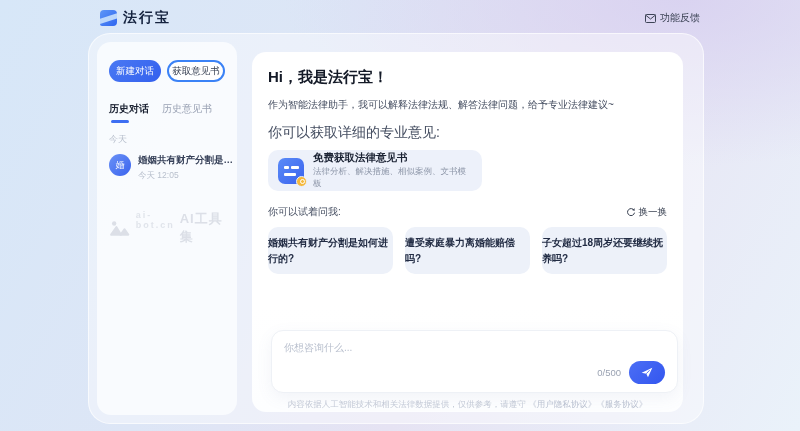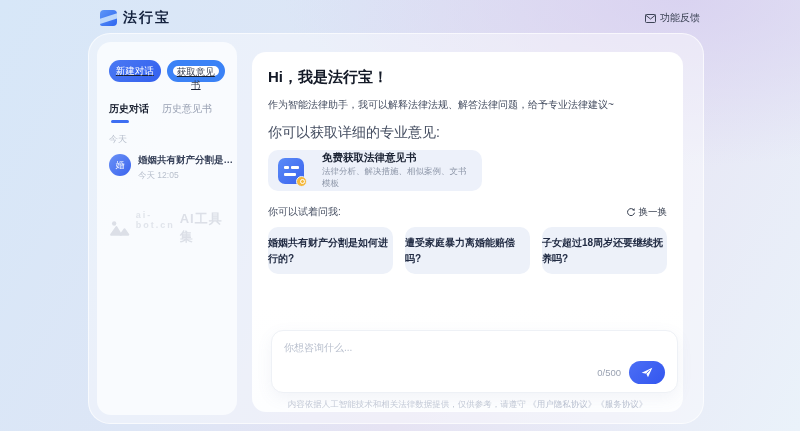--- a/index.html
+++ b/index.html
@@ -23,25 +23,25 @@
   .feedback { right:100px; top:11px; display:flex; align-items:center; gap:4px;
     font-size:10px; color:#3d4456; cursor:pointer; }
 
   
   .shell { left:88px; top:33px; width:616px; height:391px; border-radius:22px;
     background:rgba(255,255,255,.42); border:1px solid rgba(255,255,255,.65); }
 
   
   .sidebar { left:97px; top:42px; width:140px; height:373px; border-radius:14px;
     background:rgba(253,254,255,.78); padding:12px; }
-  .side-btn-row { display:flex; gap:6px; margin-top:6px;text-decoration:underline; }
+  .side-btn-row { display:flex; gap:6px; margin-top:6px; }
   .btn-new { width:58px; height:22px; border:none; border-radius:11px; cursor:pointer;
     background:linear-gradient(135deg,#4a79f3,#3360ee); color:#fff; font-size:9.5px;
     font-family:inherit; }
-  .btn-opinion { width:64px; height:22px; border:6px solid #3b82f6; border-radius:11px;
+  .btn-opinion { width:64px; height:22px; border:2px solid #3b82f6; border-radius:11px;
     background:#fff; color:#333c4f; font-size:9.5px; cursor:pointer; font-family:inherit; }
   .tabs { display:flex; gap:13px; margin-top:20px; align-items:baseline; }
   .tab { font-size:10px; color:#99a1b3; cursor:pointer; position:relative; padding-bottom:7px; }
   .tab.active { color:#1c2333; font-weight:bold; }
   .tab.active::after { content:""; position:absolute; left:2px; bottom:0; width:18px; height:3px;
     border-radius:2px; background:#3D6EF2; }
   .group-label { margin-top:10px; font-size:9px; color:#b7bfcc; }
   .history-item { margin-top:8px; display:flex; gap:7px; align-items:flex-start; cursor:pointer; }
   .avatar { width:22px; height:22px; border-radius:50%; flex:0 0 22px;
     background:linear-gradient(135deg,#6b92f6,#3a63ee); color:#fff; font-size:9px;
@@ -55,21 +55,21 @@
   .wm-line1 { font-size:9px; font-weight:bold; color:#dee2e9; letter-spacing:2px; }
   .wm-line2 { font-size:13px; font-weight:bold; color:#d9dde5; letter-spacing:1px; }
 
   
   .main { left:252px; top:52px; width:431px; height:360px; border-radius:14px;
     background:linear-gradient(#ffffff 70%, #fdfeff 100%); padding:14px 16px; }
   .greet-title { font-size:15px; font-weight:bold; color:#141a27; margin-top:2px; }
   .greet-desc { font-size:10px; color:#454e61; margin-top:11px; }
   .opinion-intro { font-size:14px; color:#454e61; margin-top:12px; }
   .opinion-card { margin-top:8px; width:214px; height:41px; background:#edf1fa; border-radius:10px;
-    display:flex; align-items:center; gap:18px; padding:0 10px; cursor:pointer; }
+    display:flex; align-items:center; gap:9px; padding:0 10px; cursor:pointer; }
   .op-icon { width:26px; height:26px; border-radius:7px; position:relative; flex:0 0 26px;
     background:linear-gradient(135deg,#5b8bf7,#3a63ee); }
   .op-icon .l1 { position:absolute; left:6px; top:8px; width:5px; height:3px; border-radius:1px; background:#fff; }
   .op-icon .l2 { position:absolute; left:13px; top:8px; width:8px; height:3px; border-radius:1px; background:#fff; }
   .op-icon .l3 { position:absolute; left:6px; top:15px; width:12px; height:3px; border-radius:1px; background:#fff; }
   .op-badge { position:absolute; right:-3px; bottom:-3px; width:11px; height:11px; border-radius:50%;
     background:#F5B93D; border:1.5px solid #edf1fa; }
   .op-badge::after { content:""; position:absolute; left:2.5px; top:2.5px; width:3px; height:3px;
     border:1.2px solid #fff; border-radius:50%; }
   .op-title { font-size:10.5px; font-weight:bold; color:#1a2233; }

